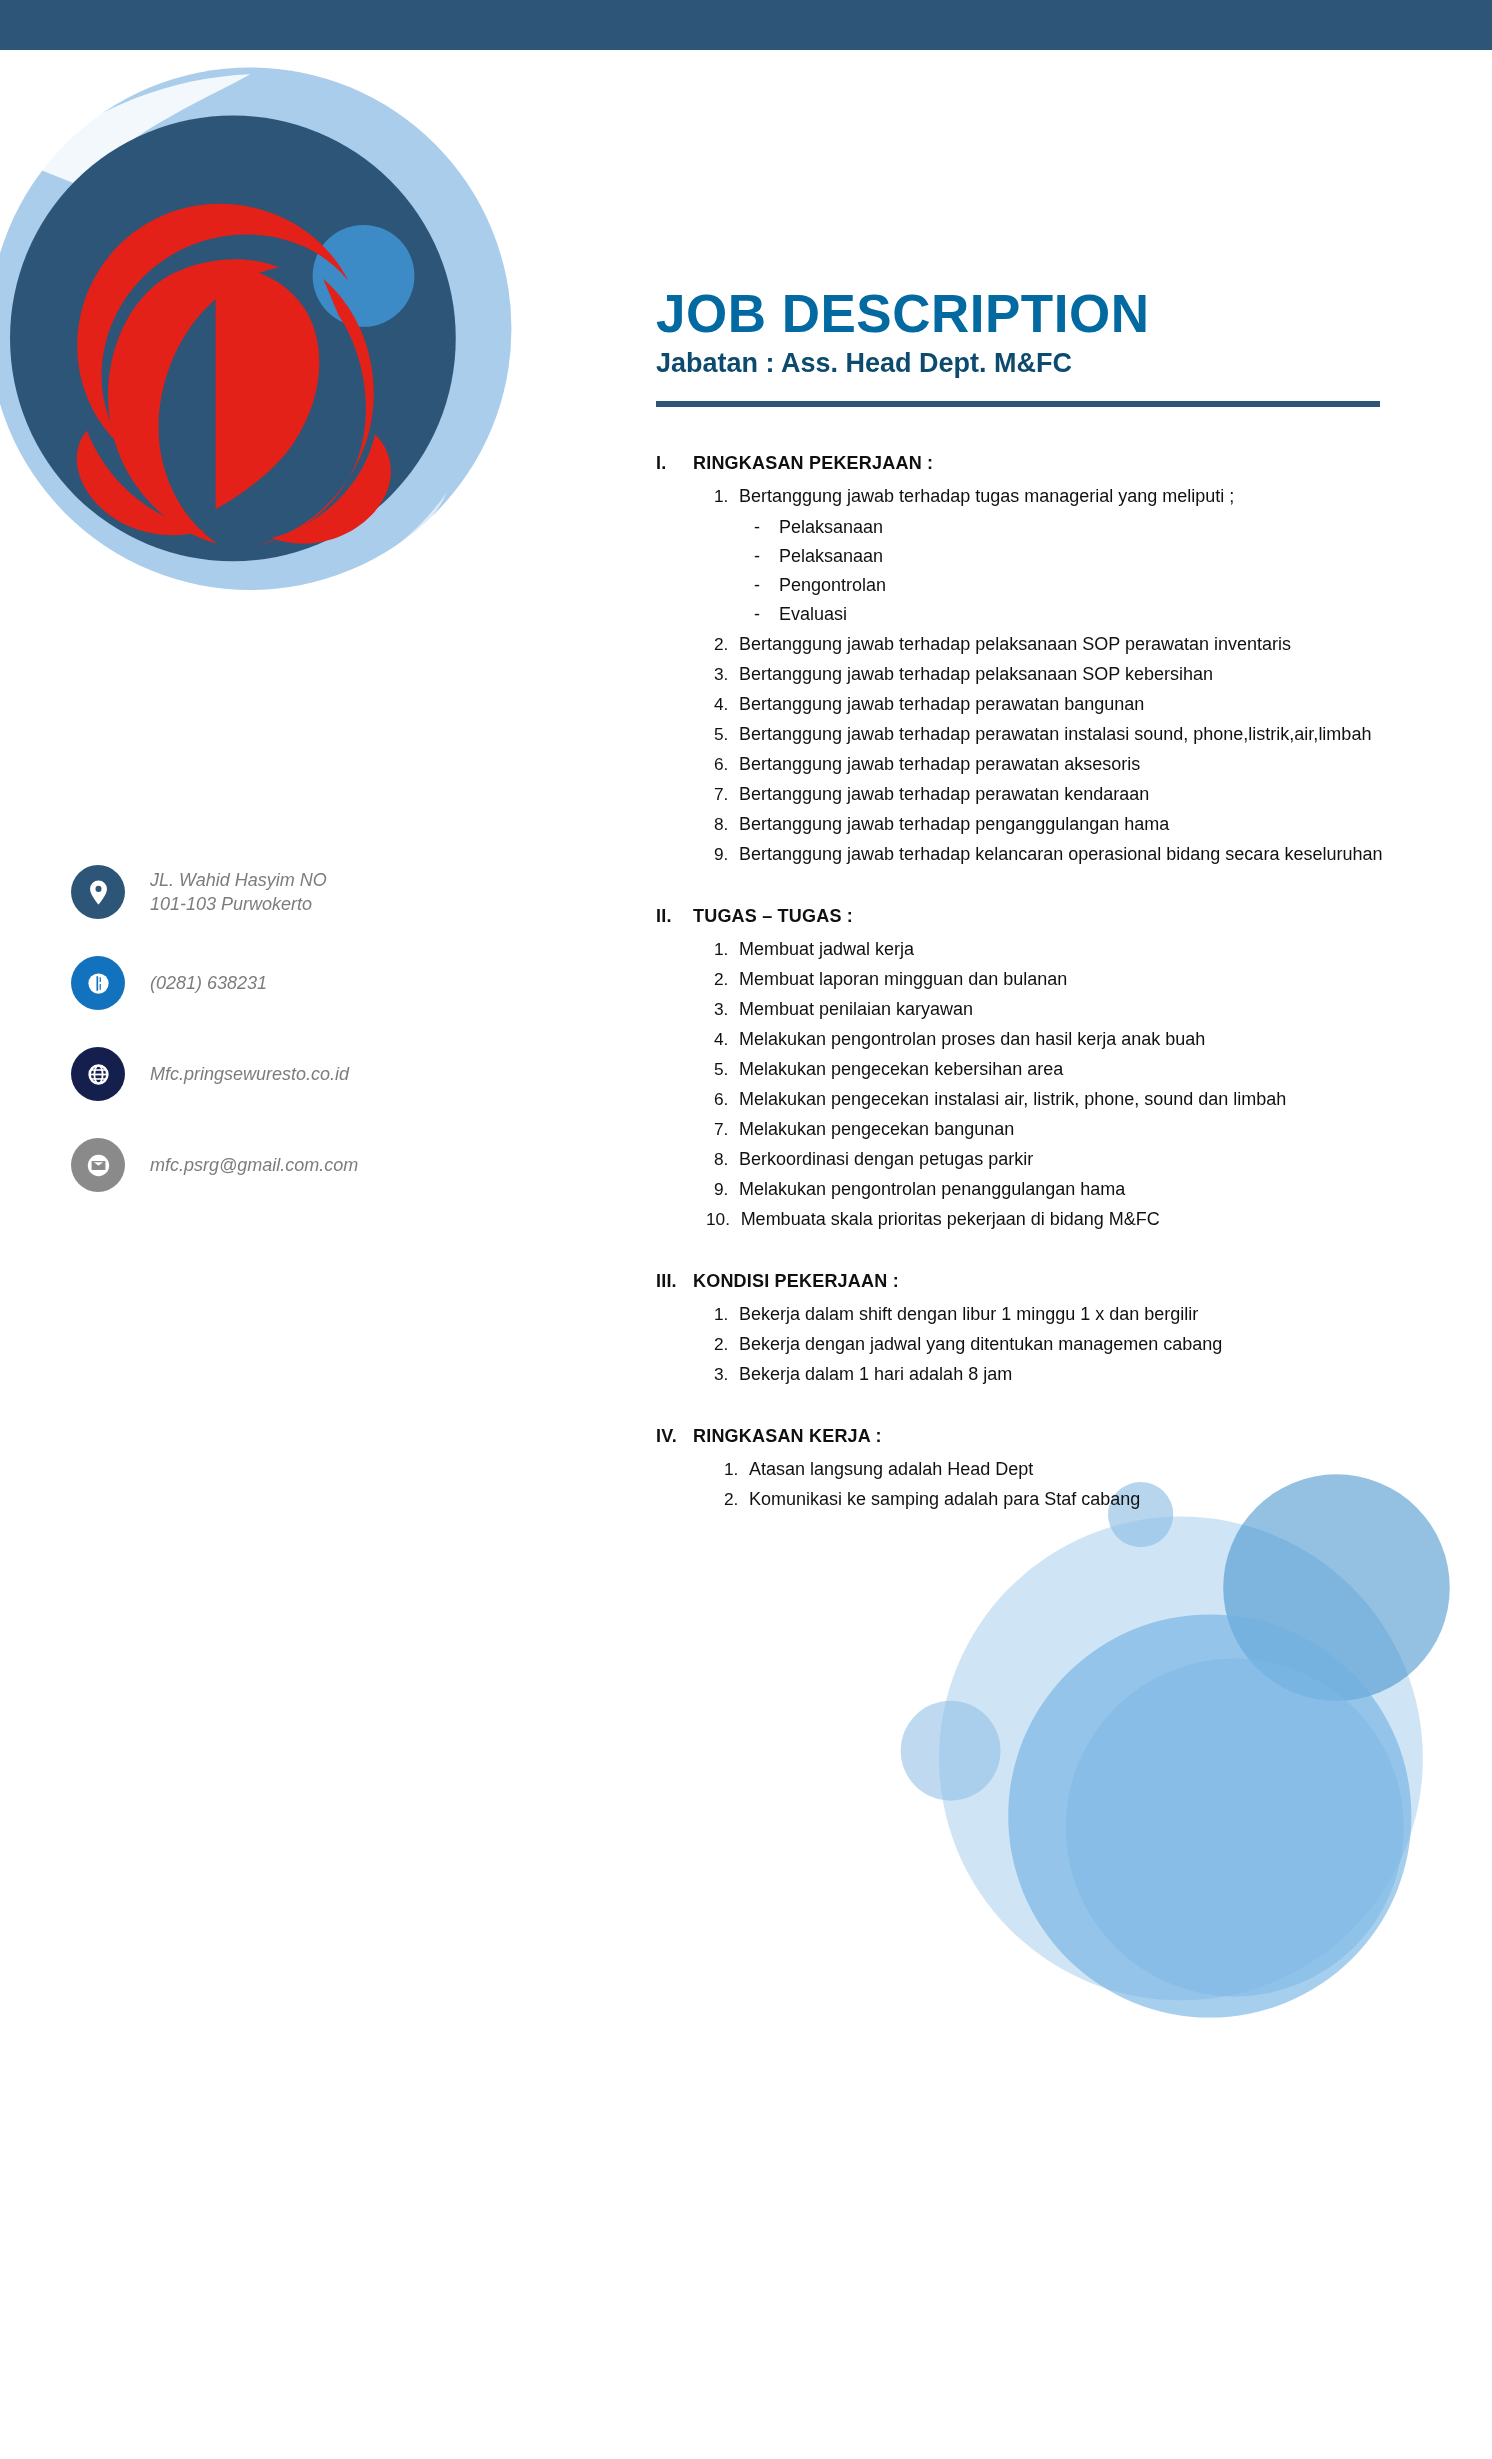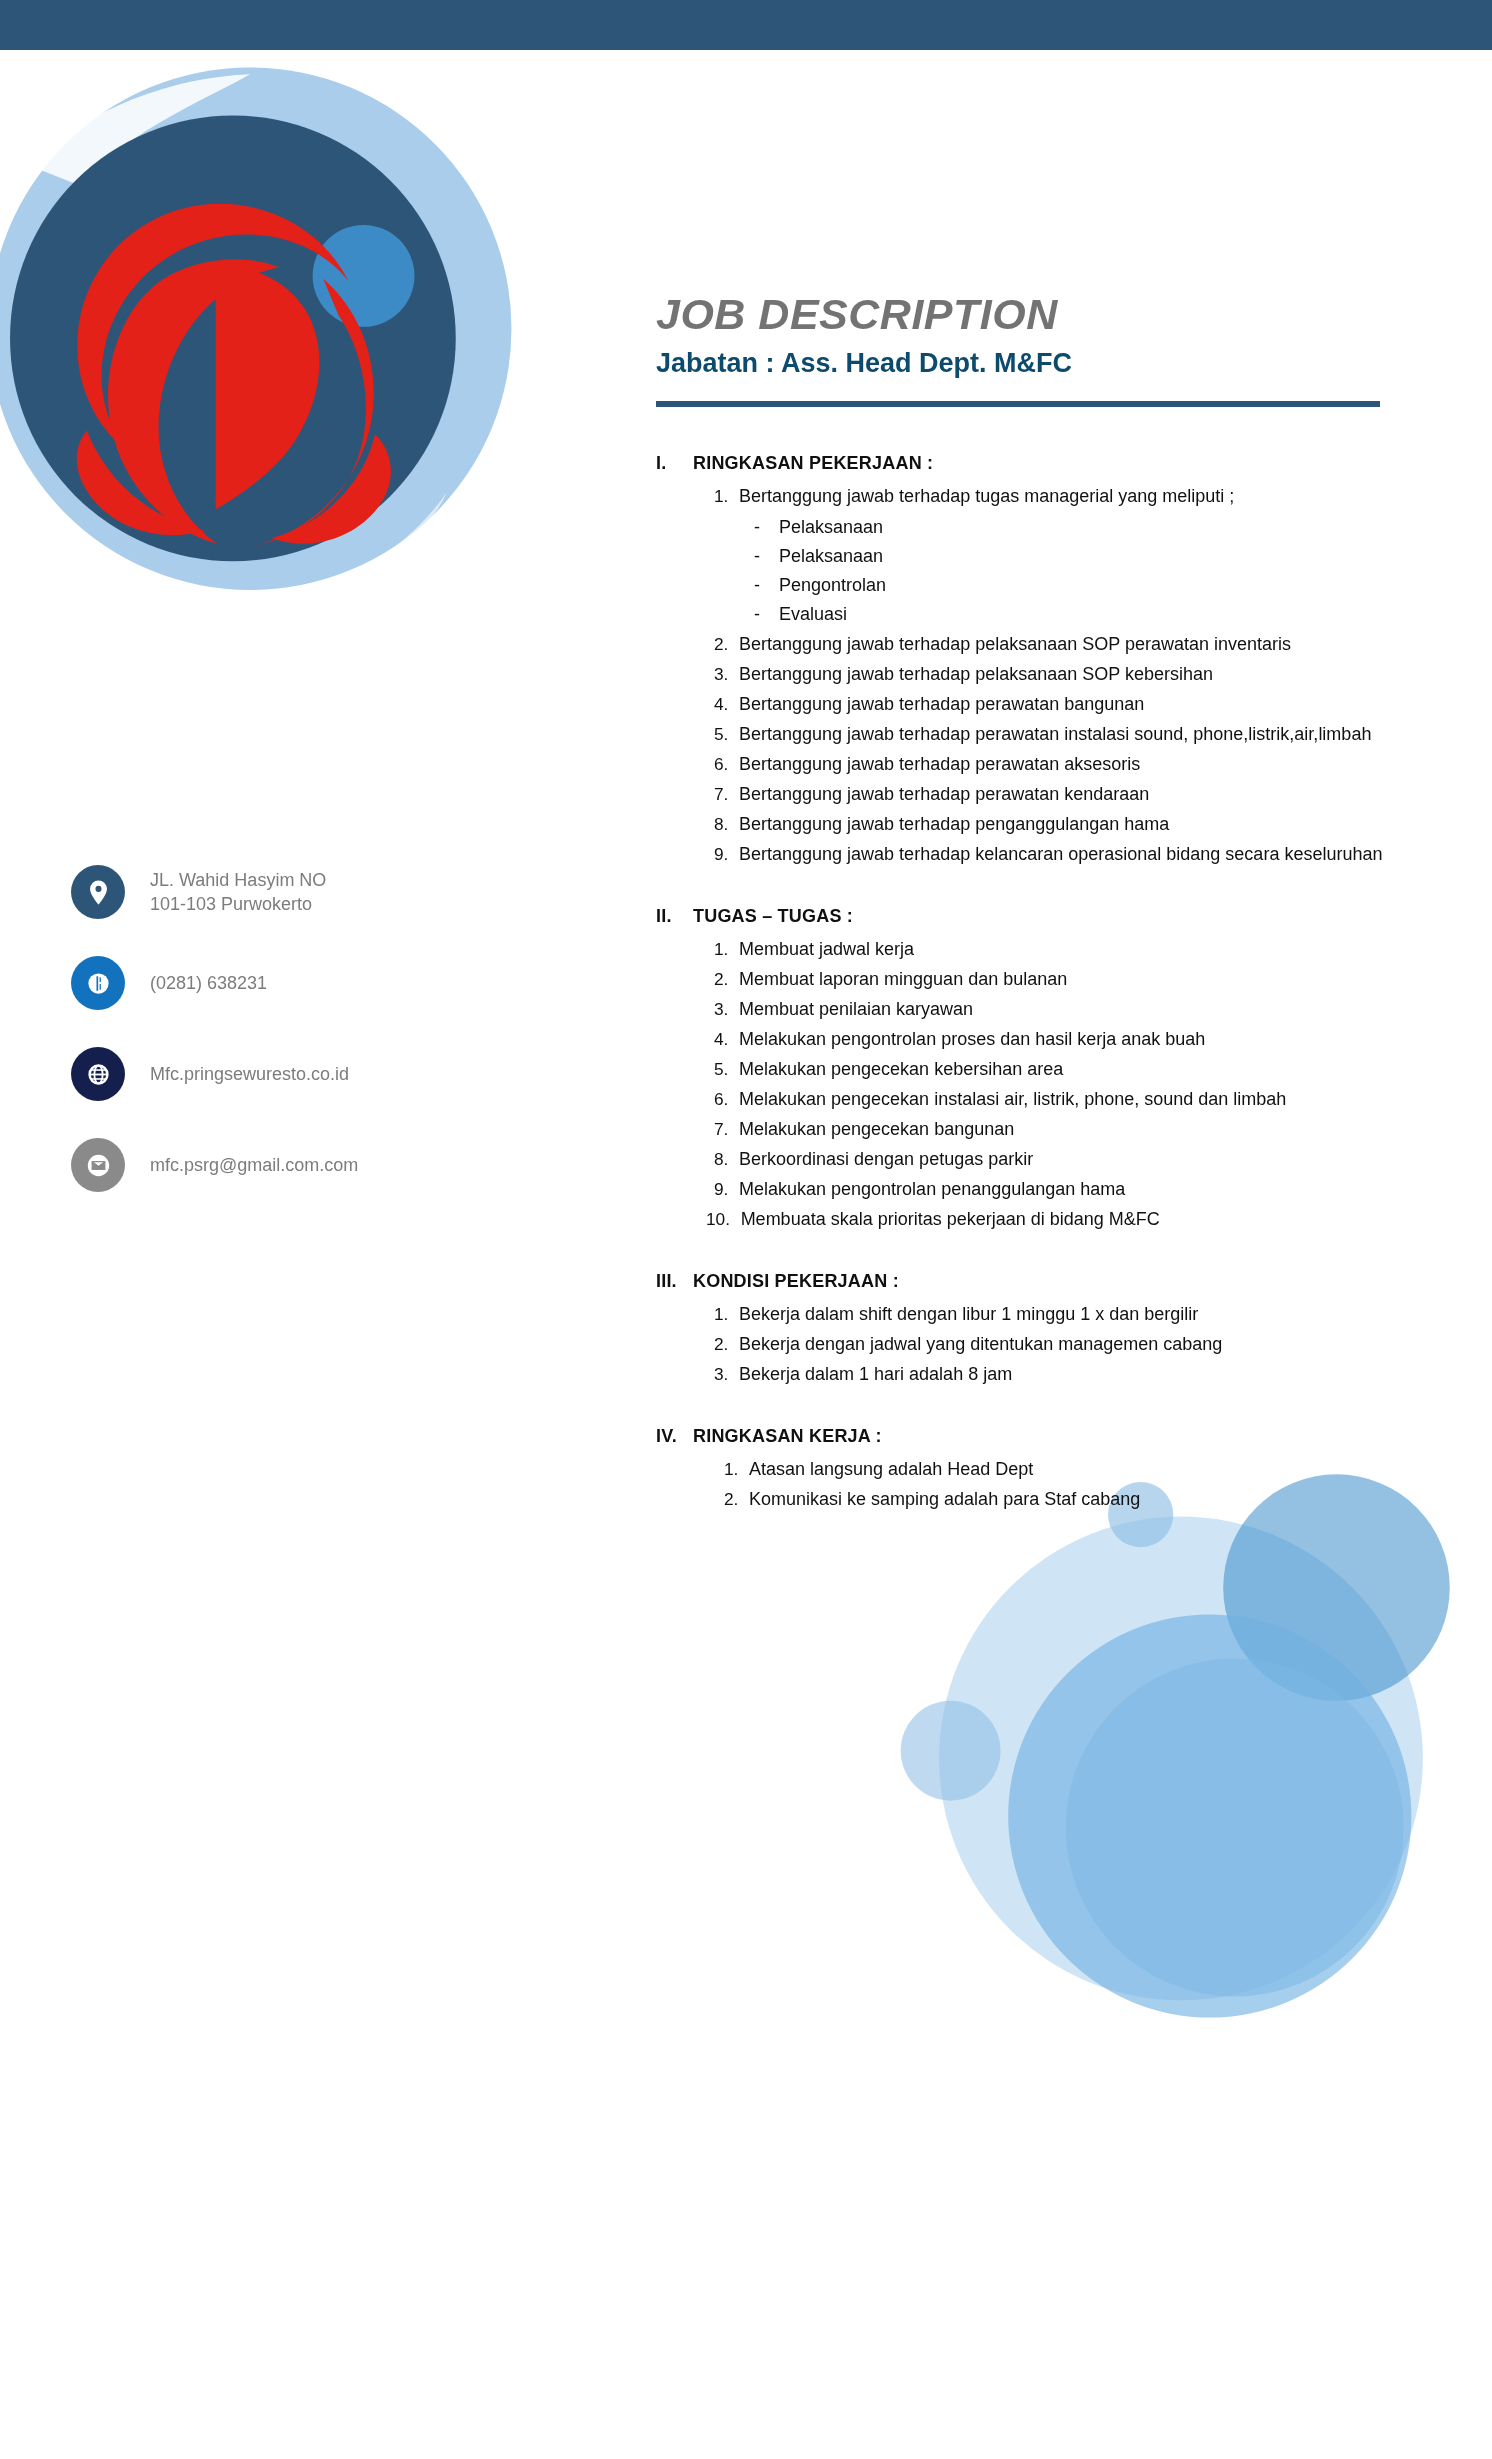--- a/index.html
+++ b/index.html
@@ -44,20 +44,21 @@
     position: absolute;
     left: 71px;
     top: 865px;
     width: 403px;
   }
   .contact-row {
     display: flex;
     align-items: center;
     margin-bottom: 37px;
     min-height: 54px;
+    font-style: italic;
   }
   .contact-icon {
     width: 54px; height: 54px;
     border-radius: 50%;
     flex: 0 0 54px;
     display: flex;
     align-items: center;
     justify-content: center;
     margin-right: 25px;
   }
@@ -88,27 +89,26 @@
   
   .content {
     position: absolute;
     left: 656px;
     top: 288px;
     width: 759px;
     z-index: 5;
   }
 
   .doc-title {
-    font-size: 43px;
+    font-size: 53px;
     font-weight: bold;
-    color: #737373;
+    color: #0369a1;
     letter-spacing: 0.5px;
     line-height: 52px;
     font-family: "Liberation Sans", sans-serif;
-    font-style: italic;
   }
   .doc-subtitle {
     font-size: 27px;
     font-weight: bold;
     color: #0c4a6e;
     line-height: 38px;
     margin-top: 3.8px;
     font-family: "Liberation Sans", sans-serif;
   }
   .title-rule {

